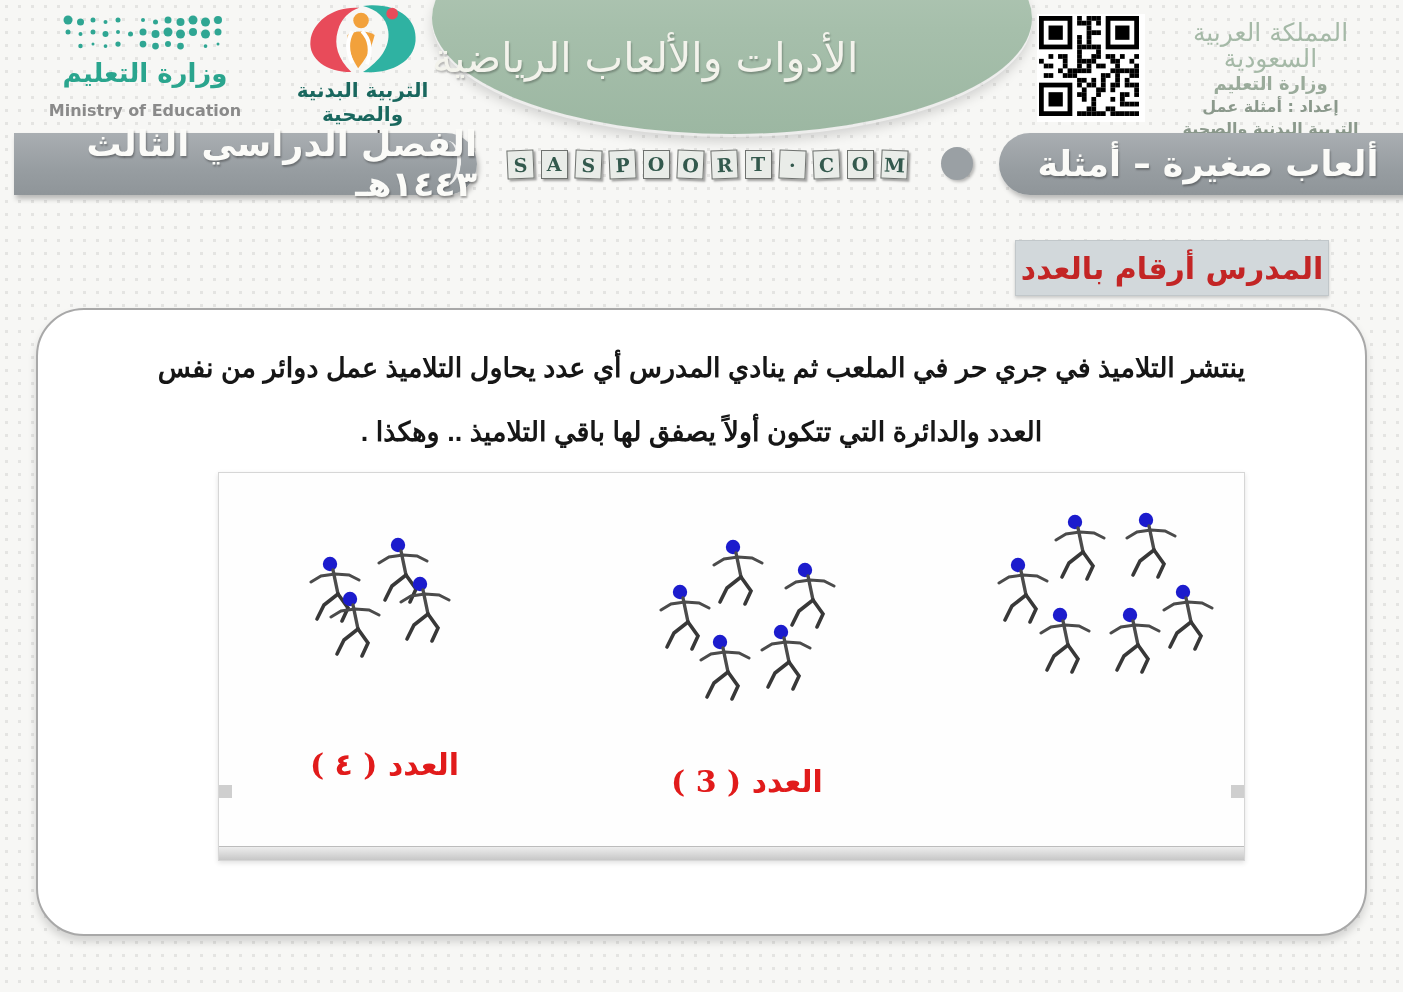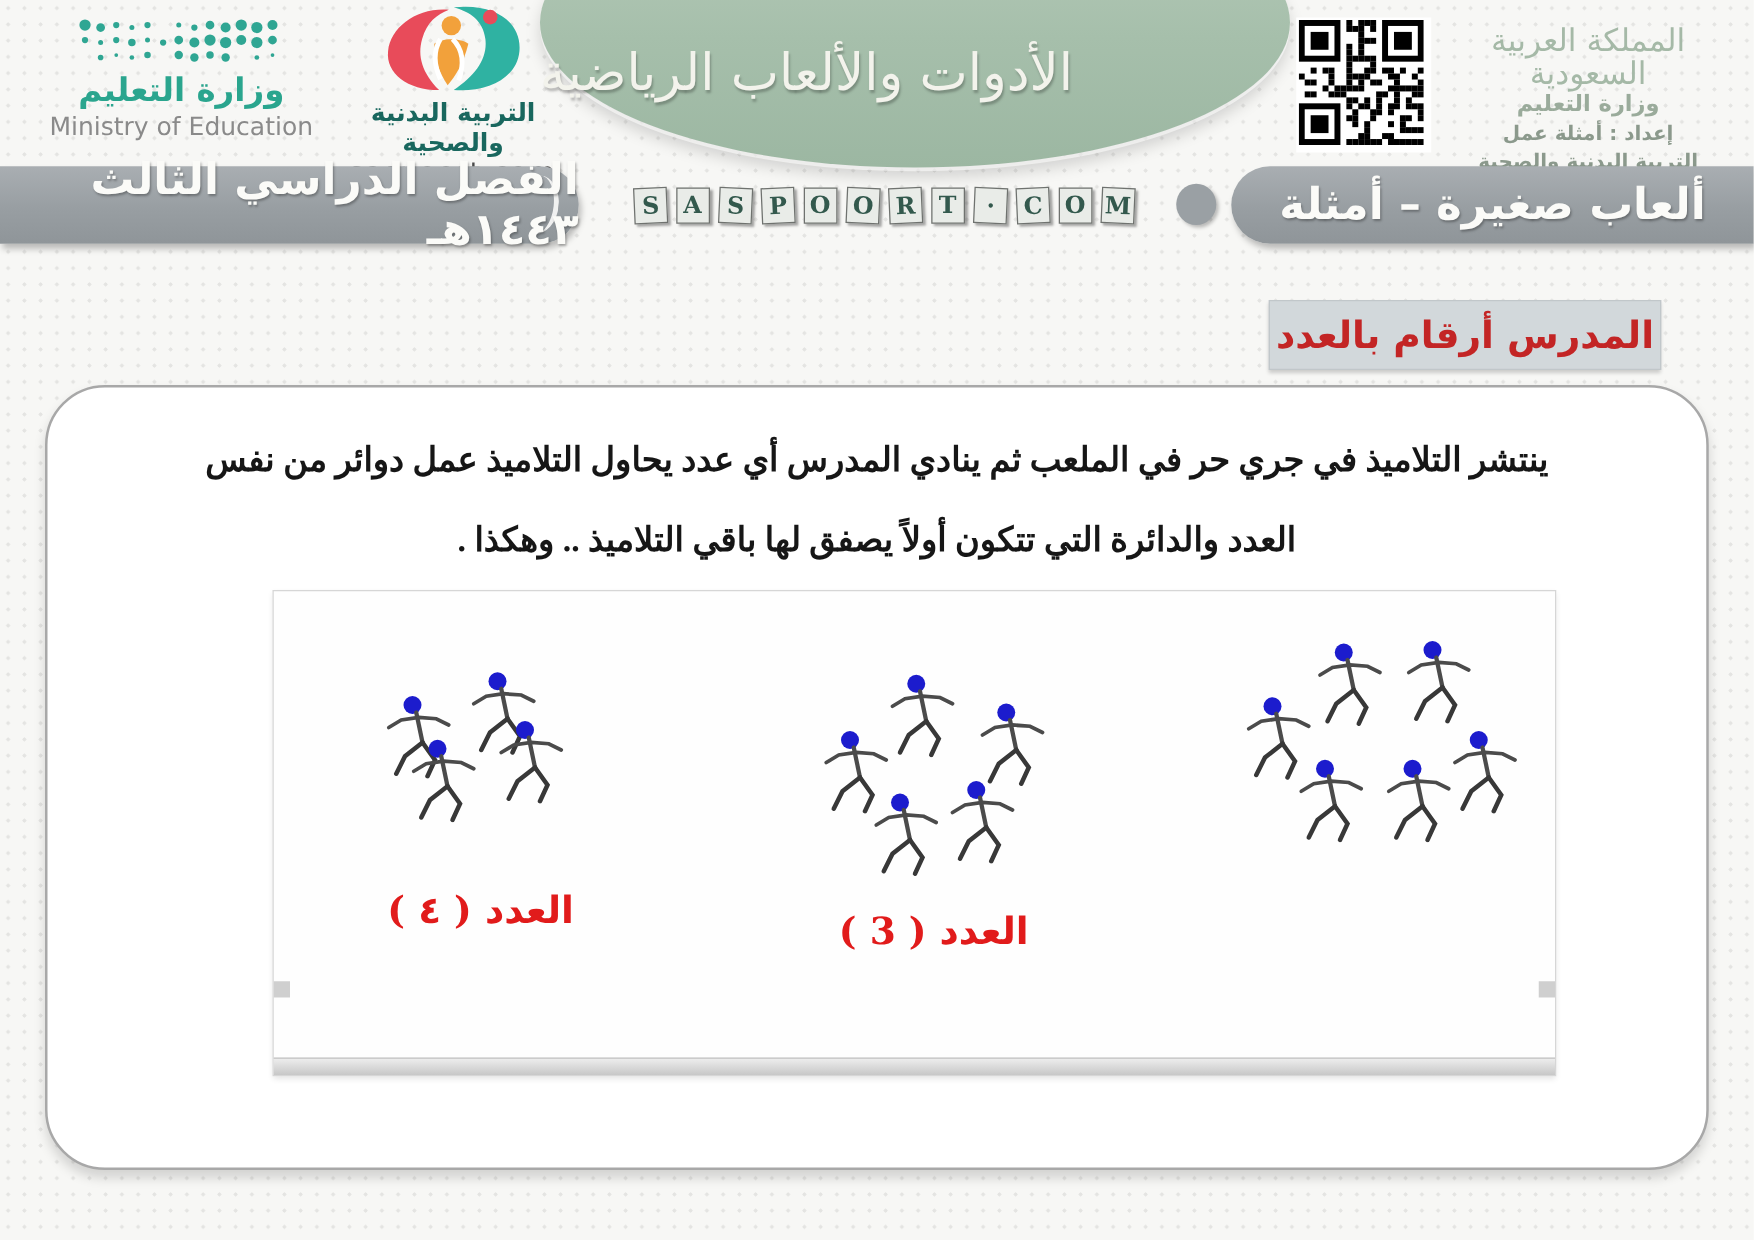--- a/index.html
+++ b/index.html
@@ -7,21 +7,21 @@
     position:relative;width:1403px;height:992px;overflow:hidden;
     background-color:#f7f7f5;
     background-image:radial-gradient(#e4e4e2 1.5px, transparent 1.6px);
     background-size:13px 13px;
     font-family:"DejaVu Sans", sans-serif;
   }
   
   .ministry-logo{position:absolute;left:30px;top:12px;width:230px;text-align:center;}
   .ministry-logo svg{display:block;margin:0 auto;}
   .ministry-ar{color:#2aa58e;font-size:26px;font-weight:bold;margin-top:2px;}
-  .ministry-en{color:#8a8a8a;font-size:20px;margin-top:1px;}
+  .ministry-en{color:#8a8a8a;font-size:16px;margin-top:13px;font-weight:bold;}
 
   .saspoort-logo{position:absolute;left:255px;top:2px;width:215px;text-align:center;}
   .saspoort-ar{color:#19675e;font-size:20px;font-weight:bold;direction:rtl;}
   .saspoort-site{color:#4a4a4a;font-size:21px;letter-spacing:2px;}
 
   .title-ellipse{
     position:absolute;left:432px;top:-98px;width:600px;height:232px;border-radius:50%;
     background:linear-gradient(180deg,#b9cdbc 0%,#a6bfab 55%,#9cb7a2 100%);
     box-shadow:0 3px 0 rgba(255,255,255,.55), 0 8px 12px rgba(0,0,0,.15);
   }
@@ -34,20 +34,21 @@
   .kingdom-block{position:absolute;left:1148px;top:20px;width:245px;text-align:center;direction:rtl;}
   .kingdom-country{color:#a5b9a7;font-size:25px;font-weight:normal;font-family:"DejaVu Serif",serif;line-height:1.05;}
   .kingdom-ministry{color:#9aab9b;font-size:18px;font-weight:bold;margin-top:0px;}
   .kingdom-prep{color:#8b998c;font-size:16px;font-weight:bold;margin-top:3px;}
   .kingdom-dept{color:#8b998c;font-size:16px;font-weight:bold;margin-top:3px;}
 
   .banner{
     position:absolute;top:133px;height:62px;
     background:linear-gradient(180deg,#a9aeb2 0%,#989ea2 55%,#8f9599 100%);
     box-shadow:2px 4px 5px rgba(0,0,0,.25);
+    margin-left:14px;
   }
   .banner .t{
     position:absolute;left:0;right:0;top:0;bottom:0;display:flex;align-items:center;justify-content:center;
     color:#fbfbf8;font-size:35px;font-weight:bold;direction:rtl;
     text-shadow:1px 2px 2px rgba(0,0,0,.3);
   }
   .banner-left{left:0;width:463px;border-radius:0 31px 31px 0;}
   .banner-left .crescent{
     position:absolute;right:16px;top:7px;width:30px;height:47px;border-radius:50%;
     border-right:4px solid rgba(250,250,248,.9);transform:rotate(6deg);
@@ -78,39 +79,40 @@
   
   .content-box{
     position:absolute;left:36px;top:308px;width:1327px;height:624px;
     background:#fff;border:2px solid #a8a8a8;border-radius:48px;
     box-shadow:0 6px 9px rgba(0,0,0,.15);
   }
   .paragraph{
     position:absolute;top:26px;left:60px;right:60px;
     direction:rtl;text-align:center;color:#161616;
     font-size:27px;line-height:64px;font-weight:600;
-    font-family:Liberation Serif, serif;
+    font-family:Liberation Sans, sans-serif;
   }
   .figures-panel{
     position:absolute;left:180px;top:162px;width:1025px;height:387px;
     background:#fefefe;border:1px solid #d6d6d6;box-shadow:0 2px 5px rgba(0,0,0,.12);
   }
   .panel-scrollbar{
     position:absolute;left:0;right:0;bottom:0;height:13px;
     background:linear-gradient(180deg,#ededed,#c7c7c7);border-top:1px solid #bcbcbc;
   }
   .panel-tab{position:absolute;width:13px;height:13px;background:#cfcfcf;top:312px;}
   .panel-tab.lft{left:0;} .panel-tab.rgt{right:0;}
 
   .figure-group{position:absolute;}
   .figure{position:absolute;}
   .group-label{
     position:absolute;direction:rtl;text-align:center;
     color:#e11b1b;font-size:30px;font-weight:bold;
     font-family:"DejaVu Serif","DejaVu Sans",serif;
+    margin-top:36px;
   }
   .g1{left:55px;top:35px;width:215px;height:200px;}
   .g2{left:420px;top:35px;width:290px;height:215px;}
   .g3{left:760px;top:15px;width:300px;height:225px;}
   .l1{left:78px;top:238px;width:175px;}
   .l2{left:438px;top:255px;width:180px;}
   .l3{left:795px;top:254px;width:190px;}
 </style>
 </head>
 <body>

